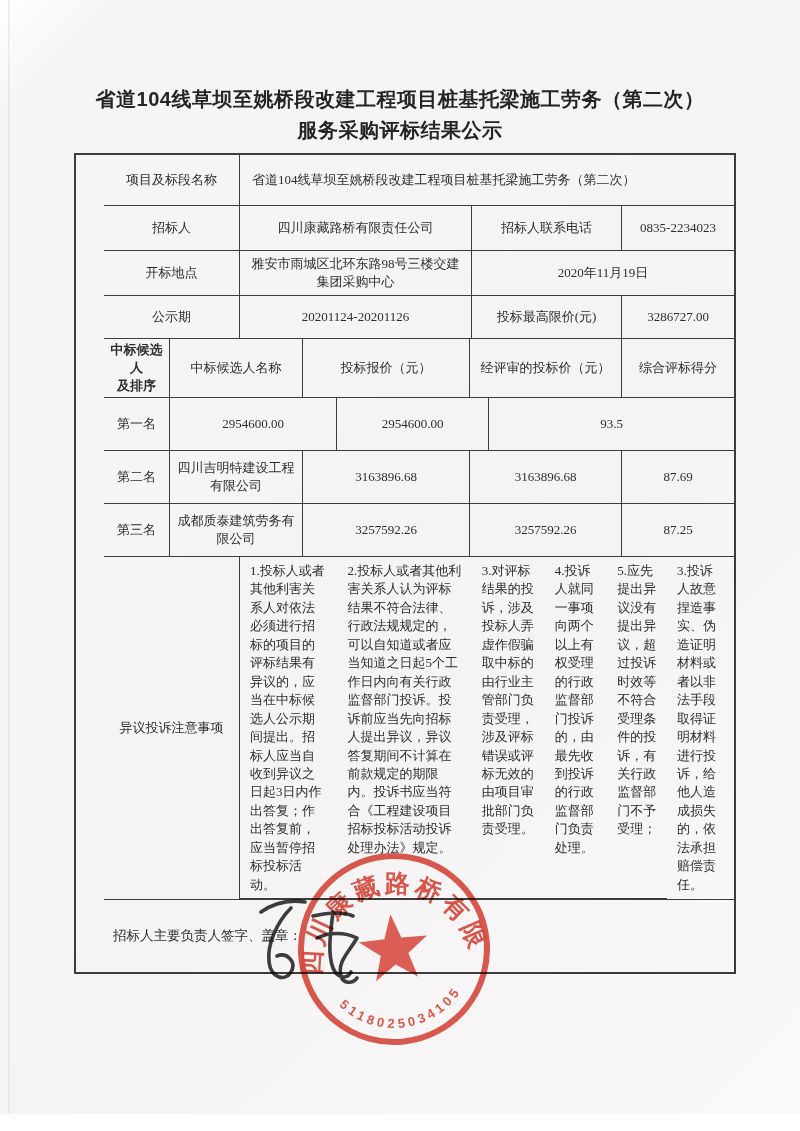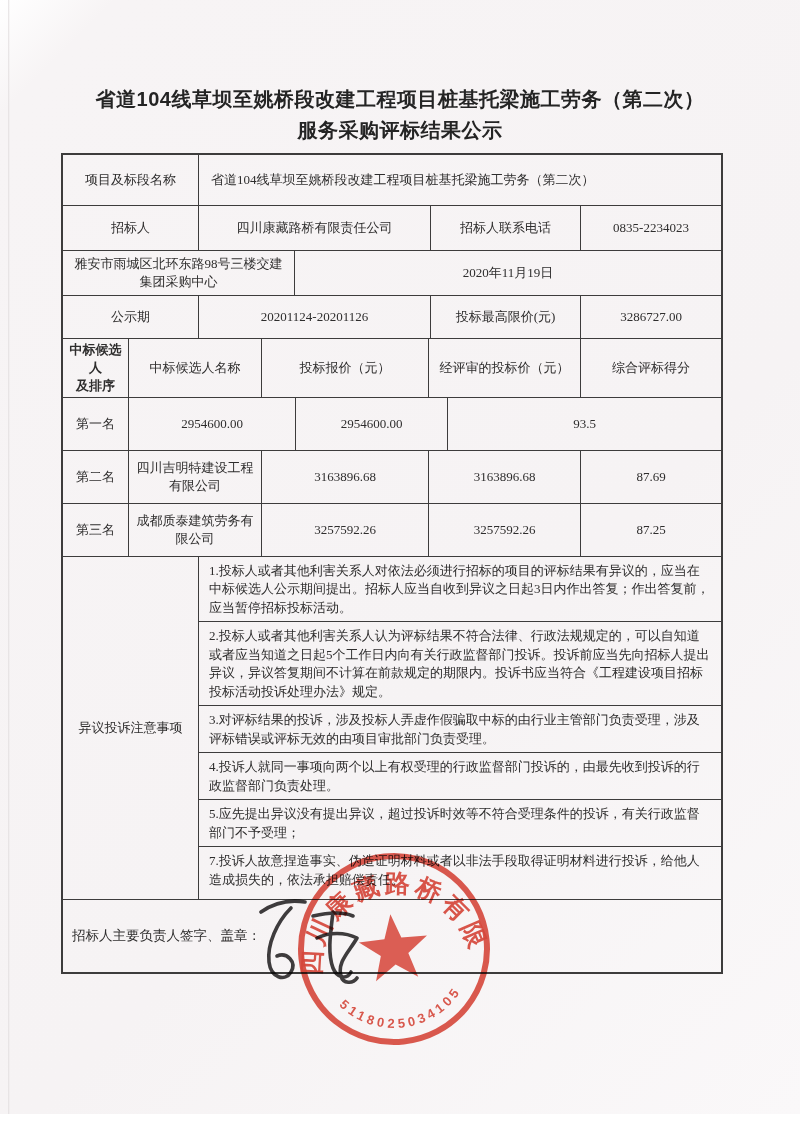--- a/index.html
+++ b/index.html
@@ -17,22 +17,22 @@
     background:linear-gradient(to right,#e3dfe0,transparent);
   }
   .doc-title{
     position:absolute;left:0;top:84px;width:100%;
     text-align:center;font-weight:bold;font-size:20px;line-height:31px;
     font-family:"Liberation Sans","DejaVu Sans",sans-serif;
     color:#242424;letter-spacing:0.5px;
   }
   
   .tbl{
-    position:absolute;left:61px;top:153px;width:662px;
-    border:2px solid #3d3c3c;box-sizing:border-box;background:transparent;
+    position:absolute;left:74px;top:153px;width:662px;
+    border:2px solid #3d3c3c;box-sizing:border-box;background:transparent;padding-left:28px;
   }
   .r{display:flex;border-bottom:1px solid #3d3c3c;}
   .r:last-child{border-bottom:none;}
   .c{
     border-right:1px solid #3d3c3c;box-sizing:border-box;
     display:flex;align-items:center;justify-content:center;
     text-align:center;font-size:13px;padding:2px 6px;color:#2e2d2d;
   }
   .c:last-child{border-right:none;}
   .c.left{justify-content:flex-start;text-align:left;padding-left:12px;}
@@ -41,21 +41,21 @@
   .w232{width:232px;flex:none;}
   .w150{width:150px;flex:none;}
   .w66{width:66px;flex:none;padding:2px 3px;}
   .w133{width:133px;flex:none;}
   .w167{width:167px;flex:none;}
   .w152{width:152px;flex:none;}
   .grow{flex:1 1 auto;}
   .h50{height:50px;} .h44{height:44px;} .h42{height:42px;justify-content:flex-end;}
   .h58{height:58px;} .h52{height:52px;} .h72{height:72px;}
   
-  .notes-right{flex:1 1 auto;display:flex;flex-direction:column;justify-content:center;}
+  .notes-right{flex:1 1 auto;display:flex;flex-direction:row;justify-content:center;}
   .note{
     border-bottom:1px solid #3d3c3c;padding:5px 10px 4px 10px;
     font-size:13px;line-height:1.42;text-align:left;color:#2e2d2d;
     box-sizing:border-box;
   }
   .note:last-child{border-bottom:none;}
   .n1{min-height:62px;} .n2{min-height:82px;} .n3{min-height:47px;}
   .n4{min-height:47px;} .n5{min-height:45px;} .n6{min-height:52px;}
   
   .sig-cell{
@@ -91,20 +91,21 @@
     </div>
 
     <div class="r h44">
       <div class="c w136">招标人</div>
       <div class="c w232">四川康藏路桥有限责任公司</div>
       <div class="c w150">招标人联系电话</div>
       <div class="c grow">0835-2234023</div>
     </div>
 
     <div class="r h44">
+      <div class="c w136">开标地点</div>
       <div class="c w232">雅安市雨城区北环东路98号三楼交建集团采购中心</div>
       <div class="c grow">2020年11月19日</div>
     </div>
 
     <div class="r h42">
       <div class="c w136">公示期</div>
       <div class="c w232">20201124-20201126</div>
       <div class="c w150">投标最高限价(元)</div>
       <div class="c grow">3286727.00</div>
     </div>
@@ -140,21 +141,21 @@
     </div>
 
     <div class="r">
       <div class="c w136">异议投诉注意事项</div>
       <div class="notes-right">
         <div class="note n1">1.投标人或者其他利害关系人对依法必须进行招标的项目的评标结果有异议的，应当在中标候选人公示期间提出。招标人应当自收到异议之日起3日内作出答复；作出答复前，应当暂停招标投标活动。</div>
         <div class="note n2">2.投标人或者其他利害关系人认为评标结果不符合法律、行政法规规定的，可以自知道或者应当知道之日起5个工作日内向有关行政监督部门投诉。投诉前应当先向招标人提出异议，异议答复期间不计算在前款规定的期限内。投诉书应当符合《工程建设项目招标投标活动投诉处理办法》规定。</div>
         <div class="note n3">3.对评标结果的投诉，涉及投标人弄虚作假骗取中标的由行业主管部门负责受理，涉及评标错误或评标无效的由项目审批部门负责受理。</div>
         <div class="note n4">4.投诉人就同一事项向两个以上有权受理的行政监督部门投诉的，由最先收到投诉的行政监督部门负责处理。</div>
         <div class="note n5">5.应先提出异议没有提出异议，超过投诉时效等不符合受理条件的投诉，有关行政监督部门不予受理；</div>
-        <div class="note n6">7.投诉人故意捏造事实、伪造证明材料或者以非法手段取得证明材料进行投诉，给他人造成损失的，依法承担赔偿责任。</div>
+        <div class="note n6">3.投诉人故意捏造事实、伪造证明材料或者以非法手段取得证明材料进行投诉，给他人造成损失的，依法承担赔偿责任。</div>
       </div>
     </div>
 
     <div class="r h72">
       <div class="sig-cell">招标人主要负责人签字、盖章：</div>
     </div>
   </div>
 
   <svg class="signature" viewBox="0 0 140 112">
     <g fill="none" stroke="#262425" stroke-width="3.6" stroke-linecap="round" stroke-linejoin="round" opacity="0.88">

